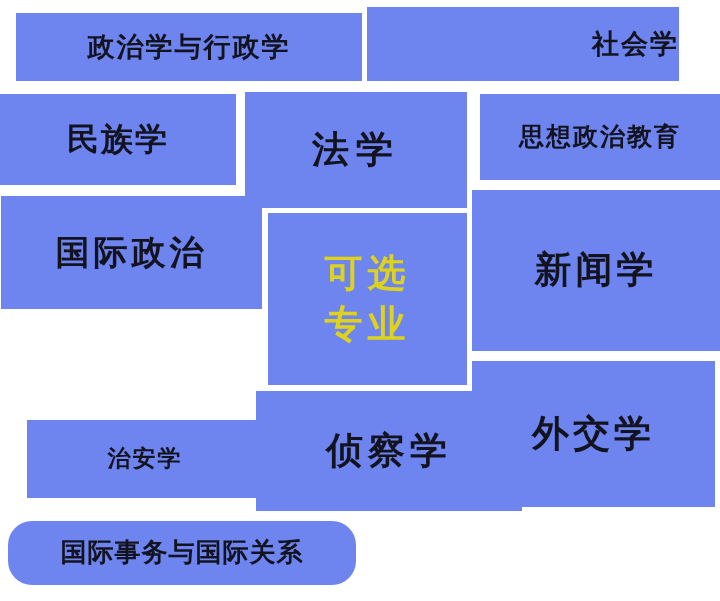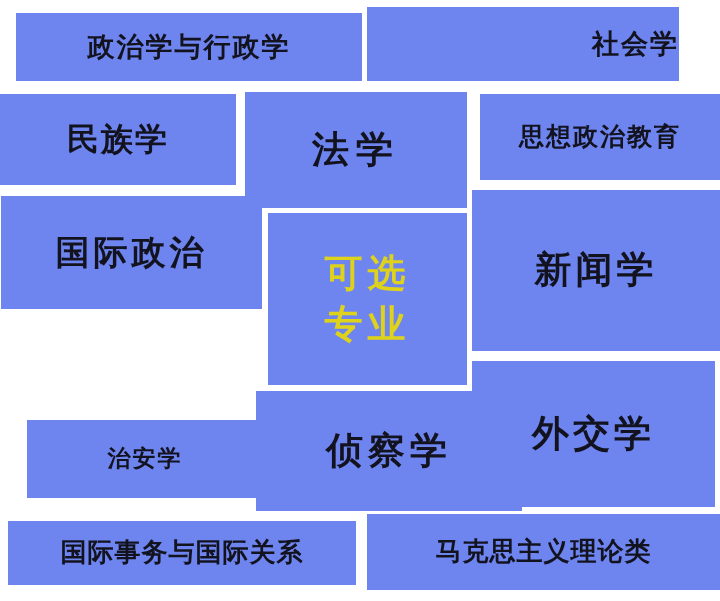--- a/index.html
+++ b/index.html
@@ -31,21 +31,21 @@
   .t1  { left: 367px; top: 7px;   width: 312px; height: 74px;  font-size: 27px; justify-content: flex-end; }
   .t2  { left: 0;     top: 94px;  width: 236px; height: 91px;  font-size: 32px; }
   .t3  { left: 245px; top: 92px;  width: 222px; height: 116px; font-size: 37px; letter-spacing: 7px; }
   .t4  { left: 480px; top: 94px;  width: 240px; height: 86px;  font-size: 25px; }
   .t5  { left: 1px;     top: 196px; width: 261px; height: 113px; font-size: 34px; letter-spacing: 4px; }
   .t6  { left: 472px; top: 190px; width: 248px; height: 161px; font-size: 37px; letter-spacing: 4px; }
   .t7  { left: 0;     top: 319px; width: 261px; height: 73px;  font-size: 21px; letter-spacing: 1px; }
   .t8  { left: 472px; top: 361px; width: 243px; height: 146px; font-size: 37px; letter-spacing: 4px; }
   .t9  { left: 0;     top: 420px; width: 236px; height: 78px;  font-size: 23px; margin-left: 27px; }
   .t10 { left: 256px; top: 391px; width: 266px; height: 120px; font-size: 37px; letter-spacing: 5px; }
-  .t11 { left: 8px;   top: 521px; width: 348px; height: 64px;  font-size: 26px; letter-spacing: 1px; }
+  .t11 { left: 8px;   top: 521px; width: 348px; height: 64px;  font-size: 26px; letter-spacing: 1px; border-radius: 24px; }
   .t12 { left: 367px; top: 514px; width: 353px; height: 76px;  font-size: 26px; letter-spacing: 1px; }
   .center {
     left: 268px; top: 213px; width: 199px; height: 172px;
     flex-direction: column;
     color: var(--center-text, #ded21a);
     font-size: 38px;
     font-weight: 700;
     letter-spacing: 5px;
     line-height: 1.35;
   }
@@ -98,17 +98,14 @@
   </div>
 
   <div class="tile t10">
     <span>侦察学</span>
   </div>
 
   <div class="tile t11">
     <span>国际事务与国际关系</span>
   </div>
 
-  <div class="tile t12">
-    <span>马克思主义理论类</span>
-  </div>
 
 </div>
 
 </body></html>

